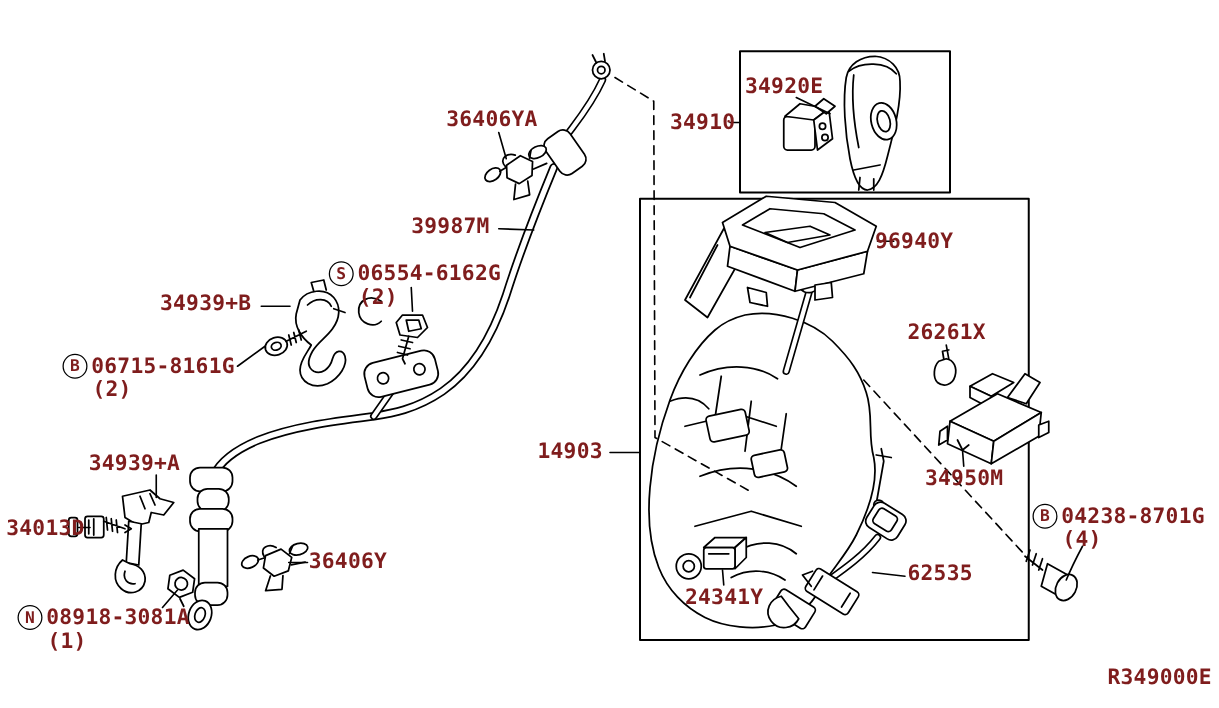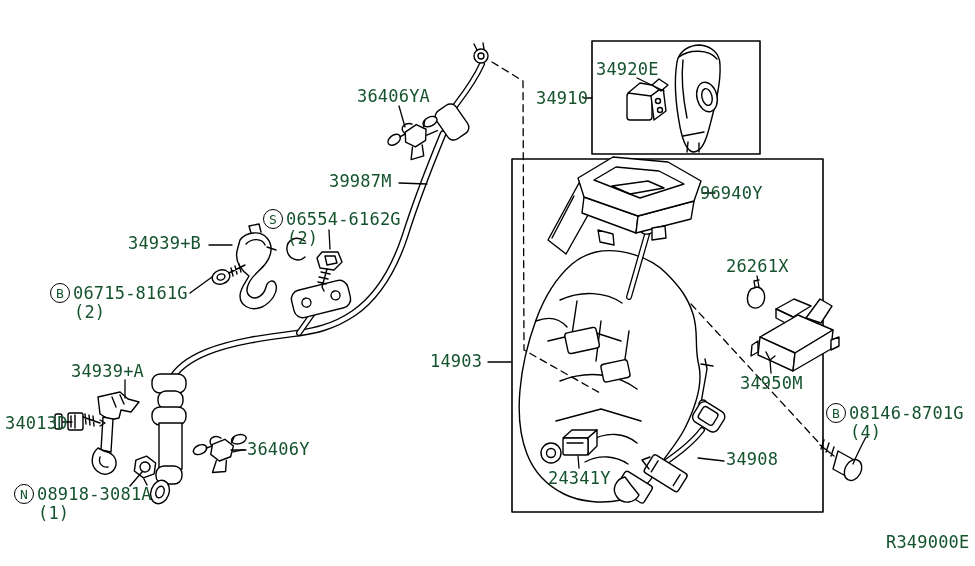--- a/index.html
+++ b/index.html
@@ -1,20 +1,20 @@
 <!DOCTYPE html>
 <html><head>
 <meta charset="utf-8">
 <style>
   html,body{margin:0;padding:0;background:#fff;}
   .stage{position:relative;width:975px;height:566px;background:#fff;overflow:hidden;
          font-family:"DejaVu Sans Mono",monospace;}
   .stage svg{position:absolute;left:0;top:0;}
-  .lbl{position:absolute;font-size:17px;line-height:19px;color:#14532d;white-space:nowrap;
-       letter-spacing:0.2px;}
+  .lbl{position:absolute;font-size:17px;line-height:19px;color:#7f1d1d;white-space:nowrap;
+       letter-spacing:0.2px;font-weight:bold;}
   .row{display:flex;align-items:center;gap:3px;}
   .circ{display:inline-flex;width:18px;height:18px;border:1.7px solid #000;border-radius:50%;
         align-items:center;justify-content:center;font-size:13px;line-height:13px;flex:0 0 auto;}
   .qty{margin-left:24px;}
   
   .art{stroke:#000;stroke-width:1.4;fill:none;stroke-linejoin:round;stroke-linecap:round;}
   .art .w{fill:#fff;}
   .art .box{stroke-width:1.6;fill:none;}
   .art .dash{stroke-dasharray:7 5;stroke-width:1.3;}
   .art .lead{stroke-width:1.3;}
@@ -262,26 +262,26 @@
   <div class="qty">(1)</div>
 </div>
 
 <div class="lbl" style="left:247px;top:440px">36406Y</div>
 <div class="lbl" style="left:536px;top:89px">34910</div>
 <div class="lbl" style="left:596px;top:60px">34920E</div>
 <div class="lbl" style="left:700px;top:184px">96940Y</div>
 <div class="lbl" style="left:726px;top:257px">26261X</div>
 <div class="lbl" style="left:740px;top:374px">34950M</div>
 <div class="lbl" style="left:548px;top:469px">24341Y</div>
-<div class="lbl" style="left:726px;top:450px">34908</div>
+<div class="lbl" style="left:726px;top:450px">62535</div>
 
 <div class="lbl" style="left:826px;top:403px">
   <div class="row">
     <span class="circ">B</span>
-    <span>08146-8701G</span>
+    <span>04238-8701G</span>
   </div>
   <div class="qty">(4)</div>
 </div>
 
 <div class="lbl" style="left:430px;top:352px">14903</div>
 <div class="lbl" style="left:886px;top:533px">R349000E</div>
 
 </div>
 
 </body></html>

